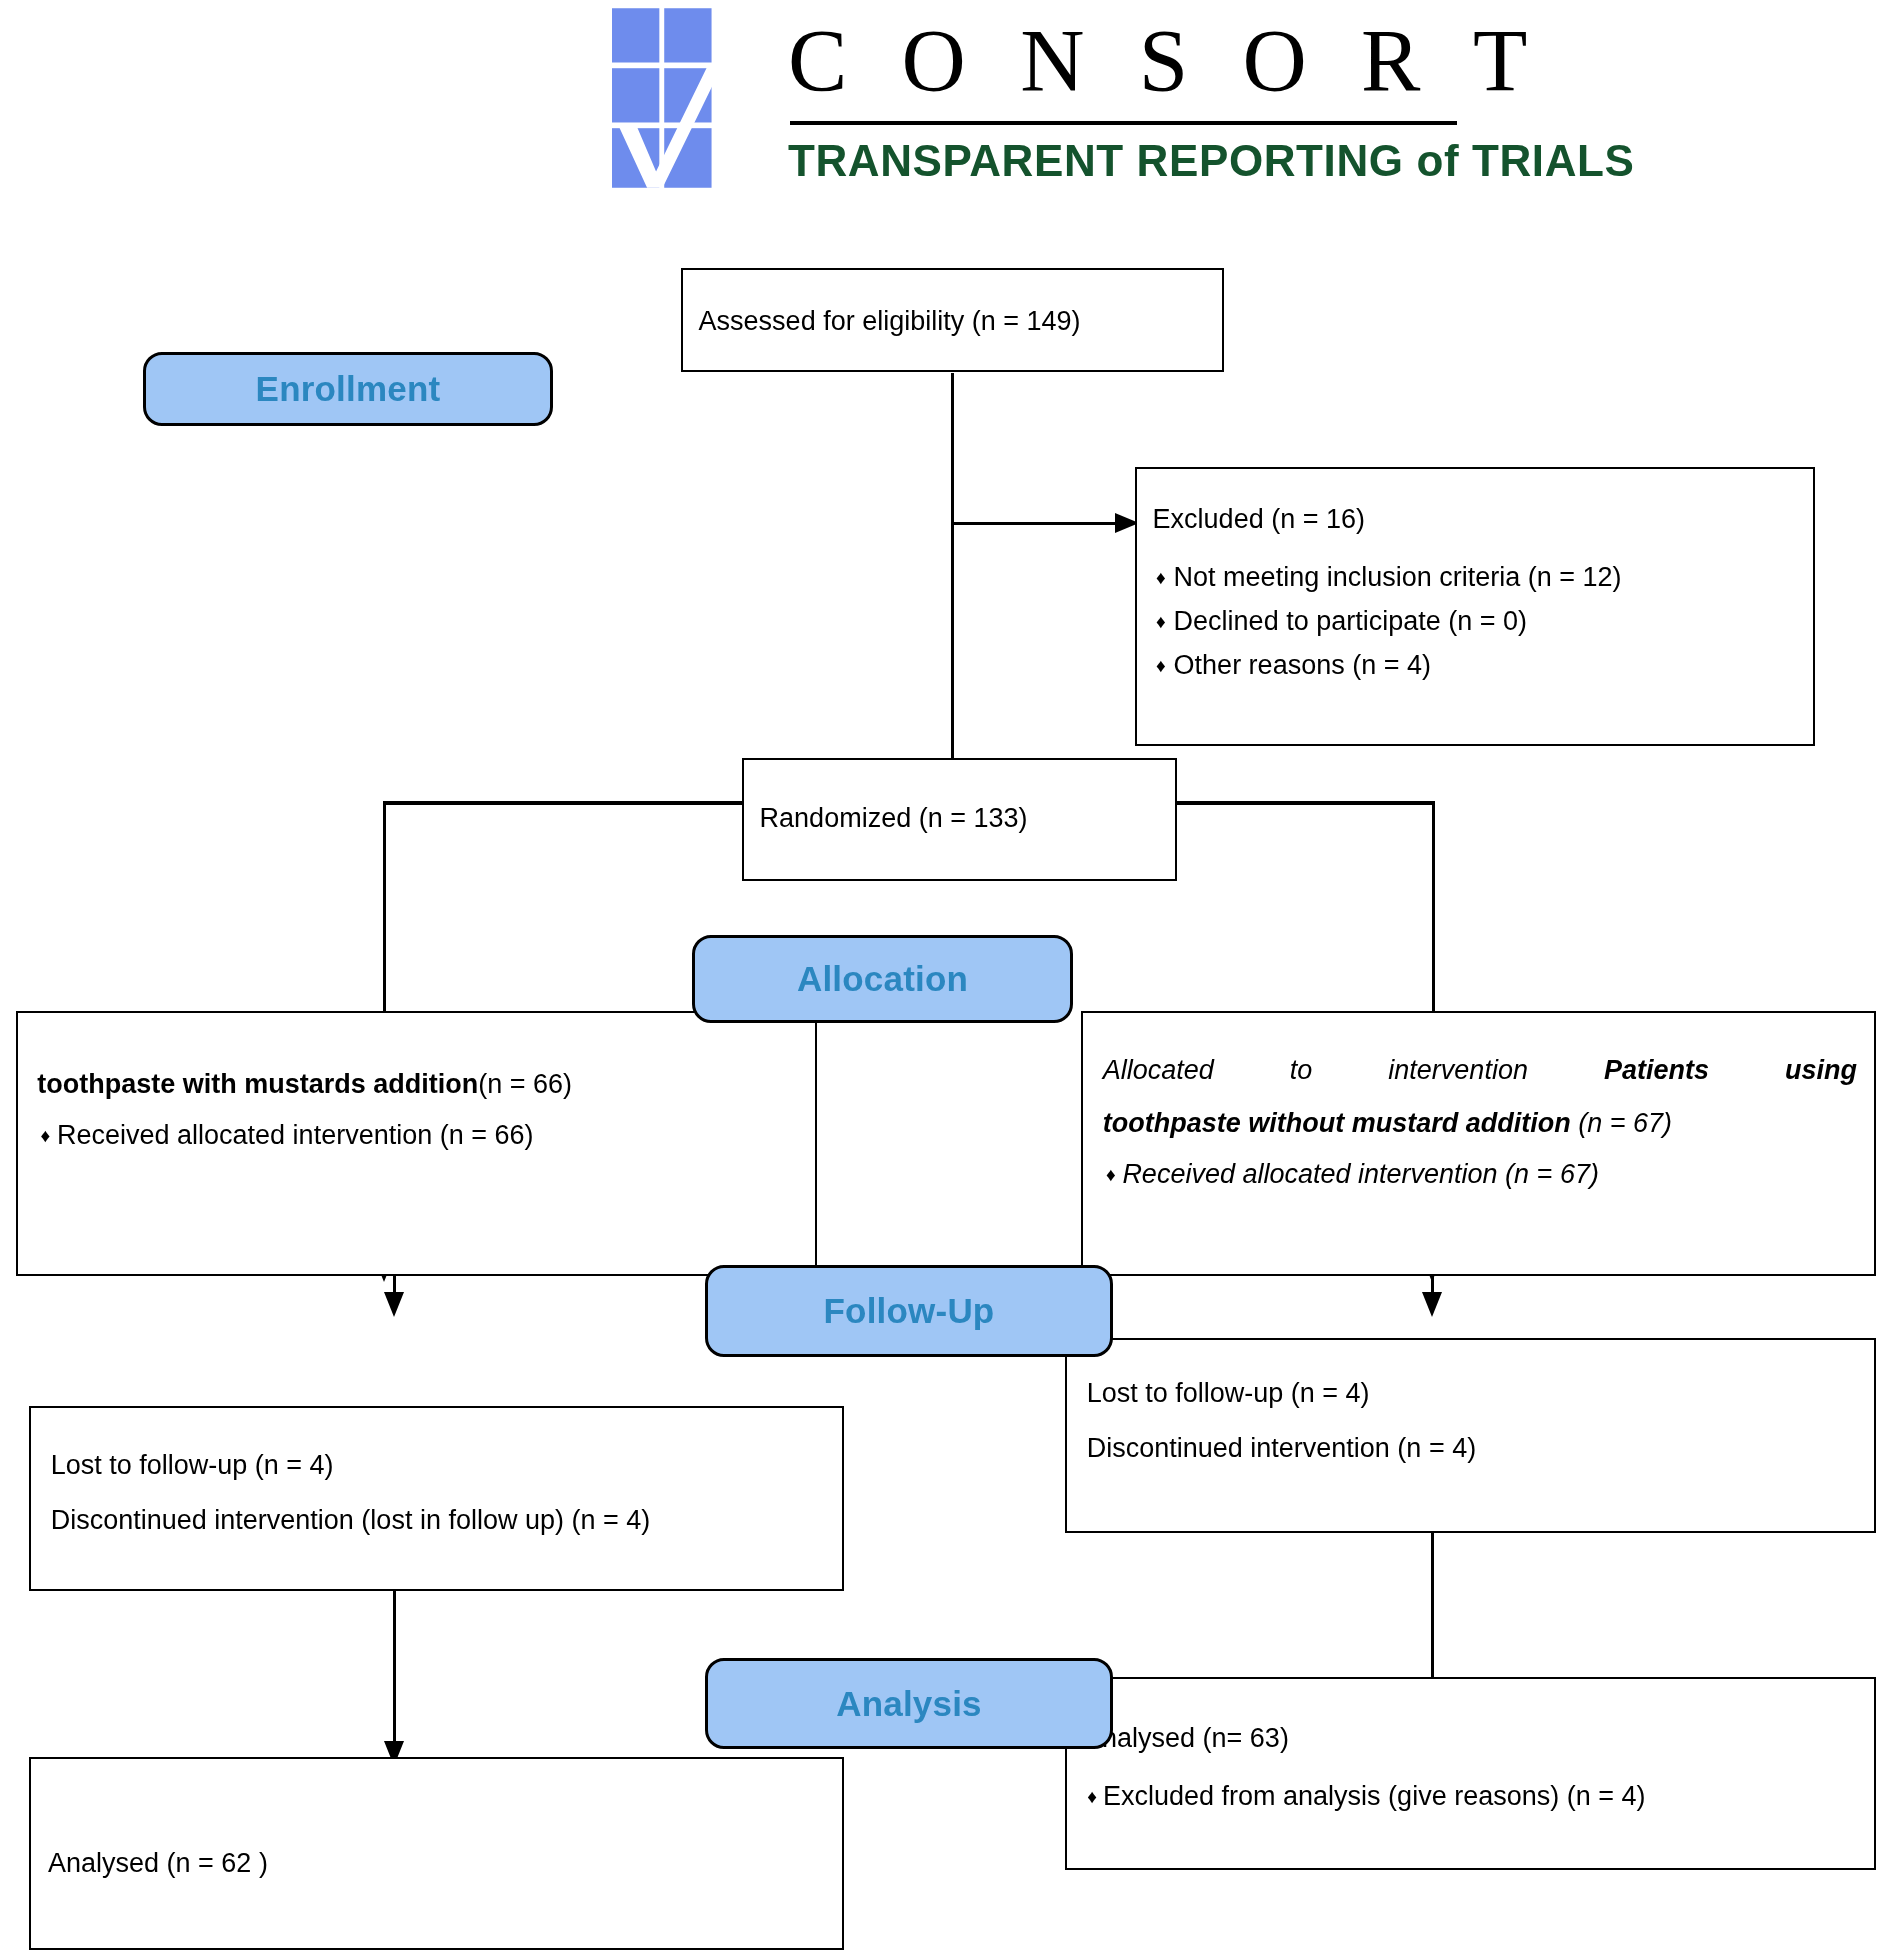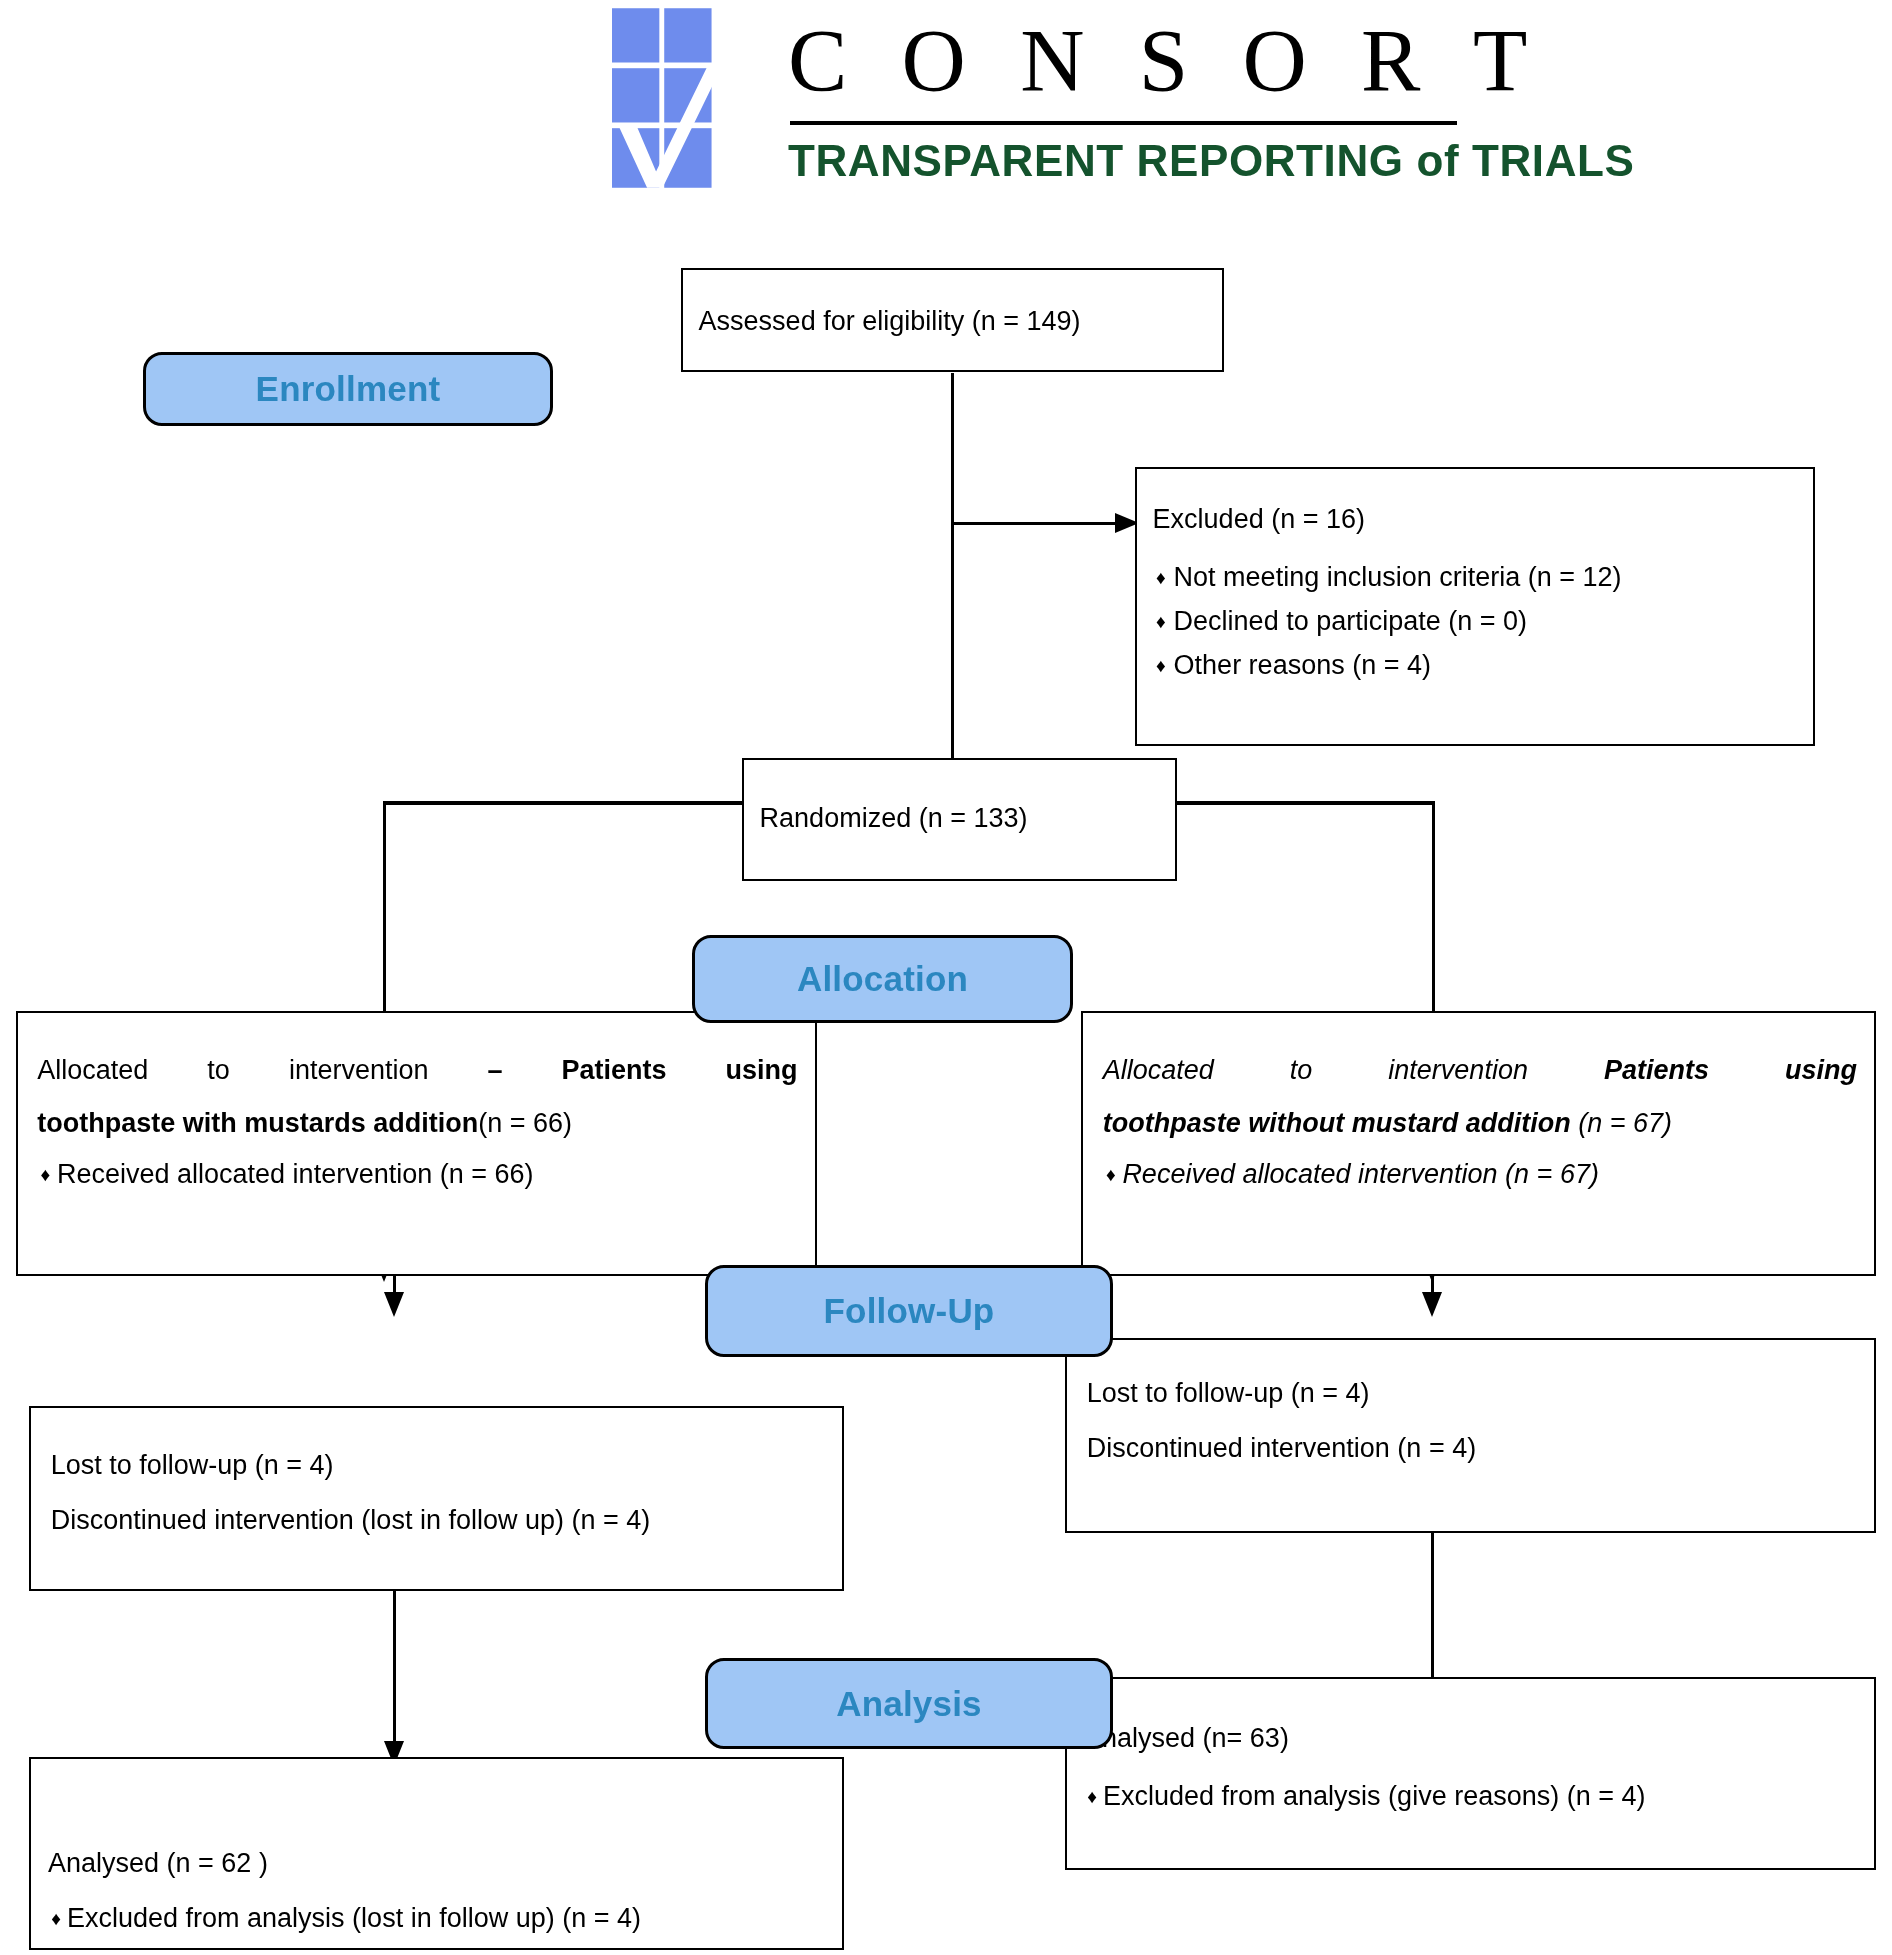--- a/index.html
+++ b/index.html
@@ -220,21 +220,20 @@
   <div class="ln v" style="left:1432px; top:801px; height:465px;"></div>
   <div class="arrow-d" style="left:374px; top:1257px;"></div>
   <div class="arrow-d" style="left:1422px; top:1257px;"></div>
 
   <div class="pill" style="left:692px; top:935px; width:381px; height:88px;">
     <span>Allocation</span>
   </div>
 
   <div class="box" style="left:15.6px; top:1011px; width:801px; height:265px;">
     <div class="bodytext" style="top:38px; left:19.7px; right:17px;">
-      <span class="tline just"><span>Allocated to intervention </span><span class="b">– Patients using</span></span>
       <span style="display:block;height:14px;"></span>
       <span class="tline"><span class="b">toothpaste with mustards addition</span><span>(n = 66)</span></span>
       <span style="display:block;height:12.3px;"></span>
       <span class="bullet-line" style="padding-left:19.7px;">Received allocated intervention (n = 66)</span>
     </div>
   </div>
 
   <div class="box" style="left:1081px; top:1011px; width:795px; height:265px;font-style:italic;">
     <div class="bodytext" style="top:38px; left:19.7px; right:17px;">
       <span class="tline just"><span>Allocated to intervention </span><span class="b">Patients using</span></span>
@@ -276,21 +275,20 @@
   <div class="arrow-d" style="left:1422px; top:1723px;"></div>
 
   <div class="pill" style="left:705px; top:1658px; width:408px; height:91px;">
     <span>Analysis</span>
   </div>
 
   <div class="box" style="left:29px; top:1757px; width:815px; height:193px;">
     <div class="bodytext" style="top:85px; left:17px; right:14.7px;">
       <span class="tline">Analysed (n = 62 )</span>
       <span style="display:block;height:15.6px;"></span>
-      <span class="bullet-line" style="padding-left:19px;">Excluded from analysis (lost in follow up) (n = 4)</span>
     </div>
   </div>
 
   <div class="box" style="left:1065px; top:1677px; width:811px; height:193px;">
     <div class="bodytext" style="top:40px; left:17px; right:14.7px;">
       <span class="tline">Analysed (n= 63)</span>
       <span style="display:block;height:19px;"></span>
       <span class="bullet-line" style="padding-left:19px;">Excluded from analysis (give reasons) (n = 4)</span>
     </div>
   </div>

